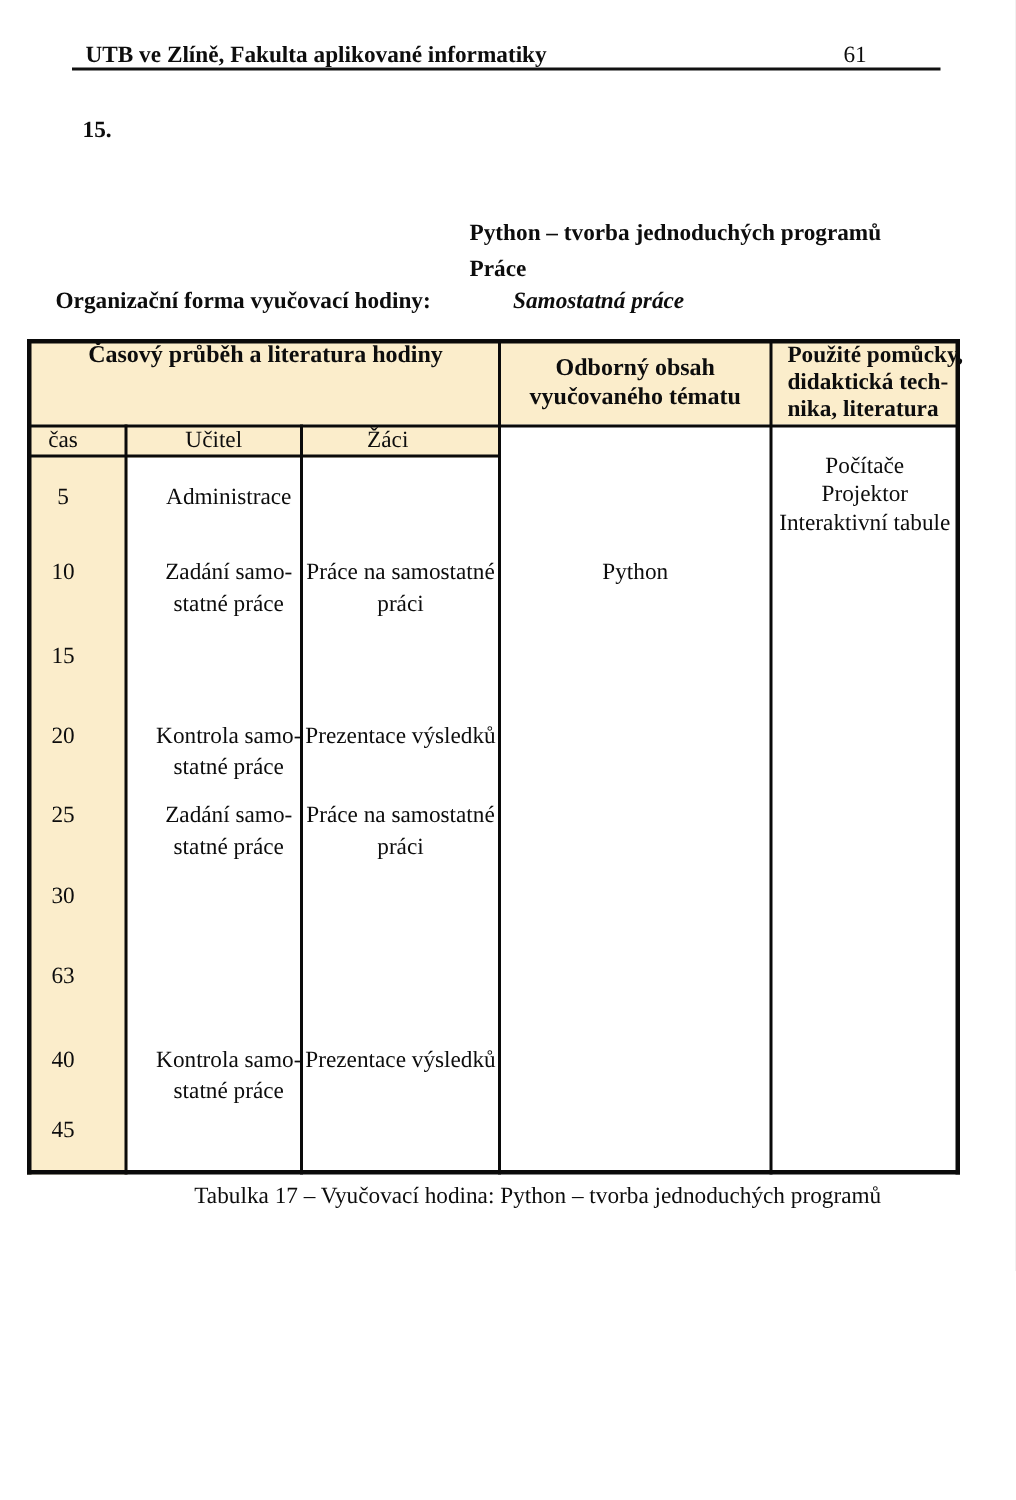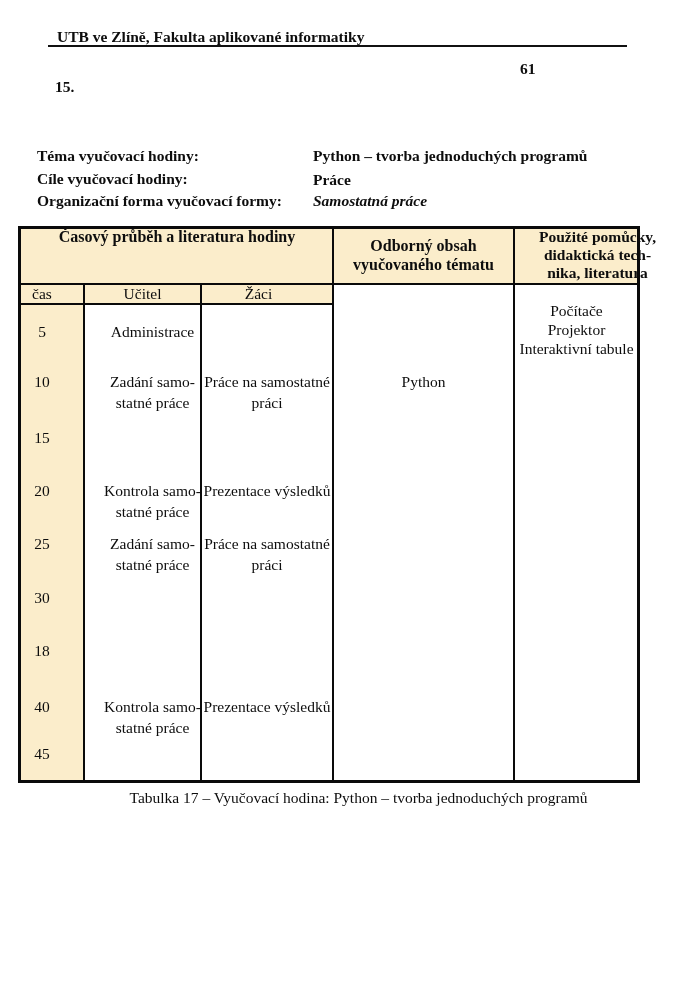--- a/index.html
+++ b/index.html
@@ -7,45 +7,45 @@
   .page {
     position: relative;
     width: 677px; height: 1000px;
     background: #ffffff;
     font-family: "Liberation Serif", "DejaVu Serif", serif;
     color: #0d0d0d;
     overflow: hidden;
   }
   .abs { position: absolute; }
   .b { font-weight: bold; }
-  .bi { font-weight: bold; font-style: italic; }
+  .bi { font-weight: bold; font-style: italic; margin-left: 29px; }
   .pre { white-space: pre-line; }
 
   
   .hdr-title { left: 57px; top: 28px; font-size: 15.5px; font-weight: bold; }
-  .hdr-page  { left: 520px; top: 28px; width: 100px; text-align: left; font-size: 15.5px; font-weight: bold; margin-top: 32px; }
+  .hdr-page  { left: 520px; top: 28px; width: 100px; text-align: center; font-size: 15.5px; font-weight: normal; }
   .hdr-rule  { left: 48px; top: 45px; width: 579px; height: 2px; background: #111; }
 
   .section-num { left: 55px; top: 78px; font-size: 15.5px; font-weight: bold; }
 
   
   .info-label { left: 37px; font-size: 15.5px; font-weight: bold; }
   .info-value { left: 313px; font-size: 15.5px; }
 
   
   .tbl { left: 18px; top: 226px; width: 622px; height: 557px; font-size: 15.5px; }
   .bg  { background: #FBEDCB; }
   .ln  { background: #0a0a0a; }
 
   .th1 { left: 3px;   top: 2px; width: 312px; text-align: center; line-height: 18px; }
   .th1 .t { font-weight: bold; font-size: 16px; }
   .th2 { left: 316px; top: 0;   width: 179px; height: 57px; display: flex; align-items: center; justify-content: center;
          text-align: center; font-weight: bold; font-size: 16px; line-height: 19px; }
-  .th3 { left: 518px; top: 0;   width: 123px; height: 57px; display: flex; align-items: center; justify-content: center;
-         text-align: center; font-weight: bold; font-size: 15.5px; line-height: 18px; }
+  .th3 { left: 504px; top: 0;   width: 123px; height: 57px; display: flex; align-items: center; justify-content: center;
+         font-weight: bold; font-size: 15.5px; line-height: 18px; }
   .sub { top: 58px; height: 20px; line-height: 19px; text-align: center; }
 
   .cell { text-align: center; line-height: 21px; }
   .col-time    { left: 0;     width: 48px; }
   .col-teacher { left: 67px;  width: 135px; }
   .col-student { left: 184px; width: 130px; }
   .col-subject { left: 316px; width: 179px; }
   .col-tools   { left: 497px; width: 123px; line-height: 19px; }
 
   .caption { left: 40px; top: 789px; width: 637px; text-align: center; font-size: 15.5px; }
@@ -54,25 +54,23 @@
 <body>
 
 <div class="page">
 
   <div class="abs hdr-title">UTB ve Zlíně, Fakulta aplikované informatiky</div>
   <div class="abs hdr-page">61</div>
   <div class="abs hdr-rule"></div>
 
   <div class="abs section-num">15.</div>
 
-  <div class="abs info-label" style="top:147px">Téma vyučovací hodiny:</div>
   <div class="abs info-value b" style="top:147px">Python – tvorba jednoduchých programů</div>
-  <div class="abs info-label" style="top:170px">Cíle vyučovací hodiny:</div>
   <div class="abs info-value b" style="top:171px">Práce</div>
-  <div class="abs info-label" style="top:192px">Organizační forma vyučovací formy:</div>
+  <div class="abs info-label" style="top:192px">Organizační forma vyučovací hodiny:</div>
   <div class="abs info-value bi" style="top:192px">Samostatná práce</div>
 
   <div class="abs tbl">
 
     <div class="abs bg" style="left:0;top:0;width:622px;height:57px"></div>
     <div class="abs bg" style="left:0;top:57px;width:316px;height:22px"></div>
     <div class="abs bg" style="left:0;top:57px;width:67px;height:500px"></div>
 
     <div class="abs ln" style="left:0;top:0;width:622px;height:3px"></div>
     <div class="abs ln" style="left:0;top:554px;width:622px;height:3px"></div>
@@ -97,21 +95,21 @@
     <div class="abs sub col-time">čas</div>
     <div class="abs sub" style="left:67px;width:115px">Učitel</div>
     <div class="abs sub" style="left:184px;width:113px">Žáci</div>
 
     <div class="abs cell col-time" style="top:95px">5</div>
     <div class="abs cell col-time" style="top:145px">10</div>
     <div class="abs cell col-time" style="top:201px">15</div>
     <div class="abs cell col-time" style="top:254px">20</div>
     <div class="abs cell col-time" style="top:307px">25</div>
     <div class="abs cell col-time" style="top:361px">30</div>
-    <div class="abs cell col-time" style="top:414px">18</div>
+    <div class="abs cell col-time" style="top:414px">63</div>
     <div class="abs cell col-time" style="top:470px">40</div>
     <div class="abs cell col-time" style="top:517px">45</div>
 
     <div class="abs cell col-teacher pre" style="top:95px">Administrace</div>
     <div class="abs cell col-teacher pre" style="top:145px">Zadání samo-
 statné práce</div>
     <div class="abs cell col-teacher pre" style="top:254px">Kontrola samo-
 statné práce</div>
     <div class="abs cell col-teacher pre" style="top:307px">Zadání samo-
 statné práce</div>

